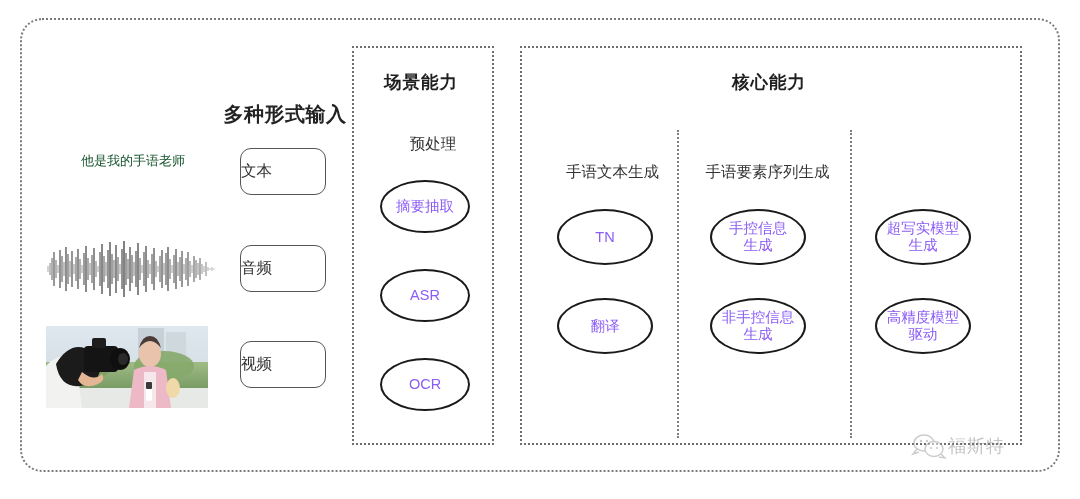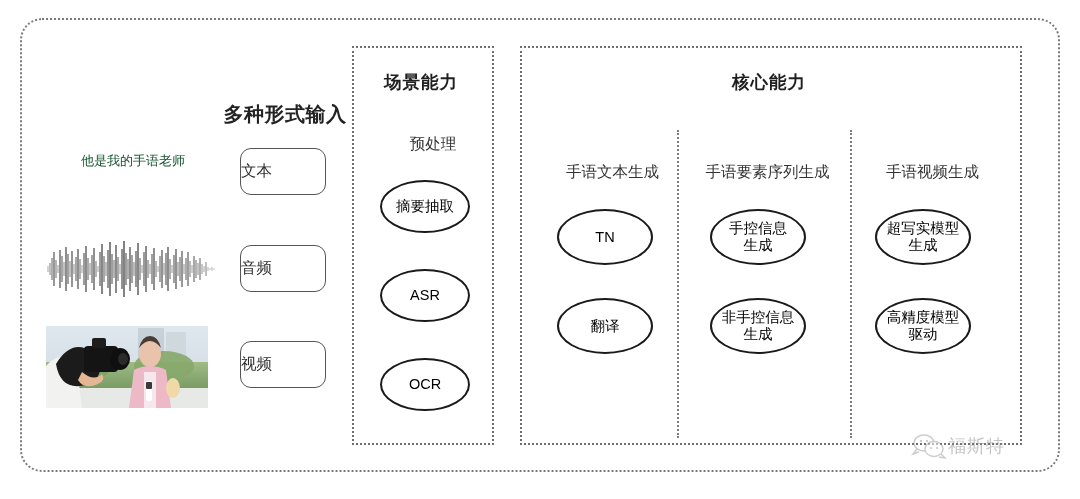--- a/index.html
+++ b/index.html
@@ -182,21 +182,21 @@
     box-sizing: border-box;
     border: 2.3px solid #1a1a1a;
     border-radius: 50%;
     background: #ffffff;
     display: flex;
     align-items: center;
     justify-content: center;
     text-align: center;
     font-size: 14.5px;
     line-height: 1.15;
-    color: #000000;
+    color: #8b5cf6;
   }
   .ell-scene {
     left: 26px;
     width: 90px;
     height: 53px;
   }
   .ell-scene.e1 { top: 132px; }
   .ell-scene.e2 { top: 221px; }
   .ell-scene.e3 { top: 310px; }
 
@@ -422,21 +422,20 @@
       <div class="col-label">手语要素序列生成</div>
       <div class="ellipse ell-core r1">
         <span class="ml">手控信息<br>生成</span>
       </div>
       <div class="ellipse ell-core r2">
         <span class="ml">非手控信息<br>生成</span>
       </div>
     </div>
 
     <div class="col core-col c3">
-      <div class="col-label">手语视频生成</div>
       <div class="ellipse ell-core r1">
         <span class="ml">超写实模型<br>生成</span>
       </div>
       <div class="ellipse ell-core r2">
         <span class="ml">高精度模型<br>驱动</span>
       </div>
     </div>
   </div>
 
   <div class="watermark">

